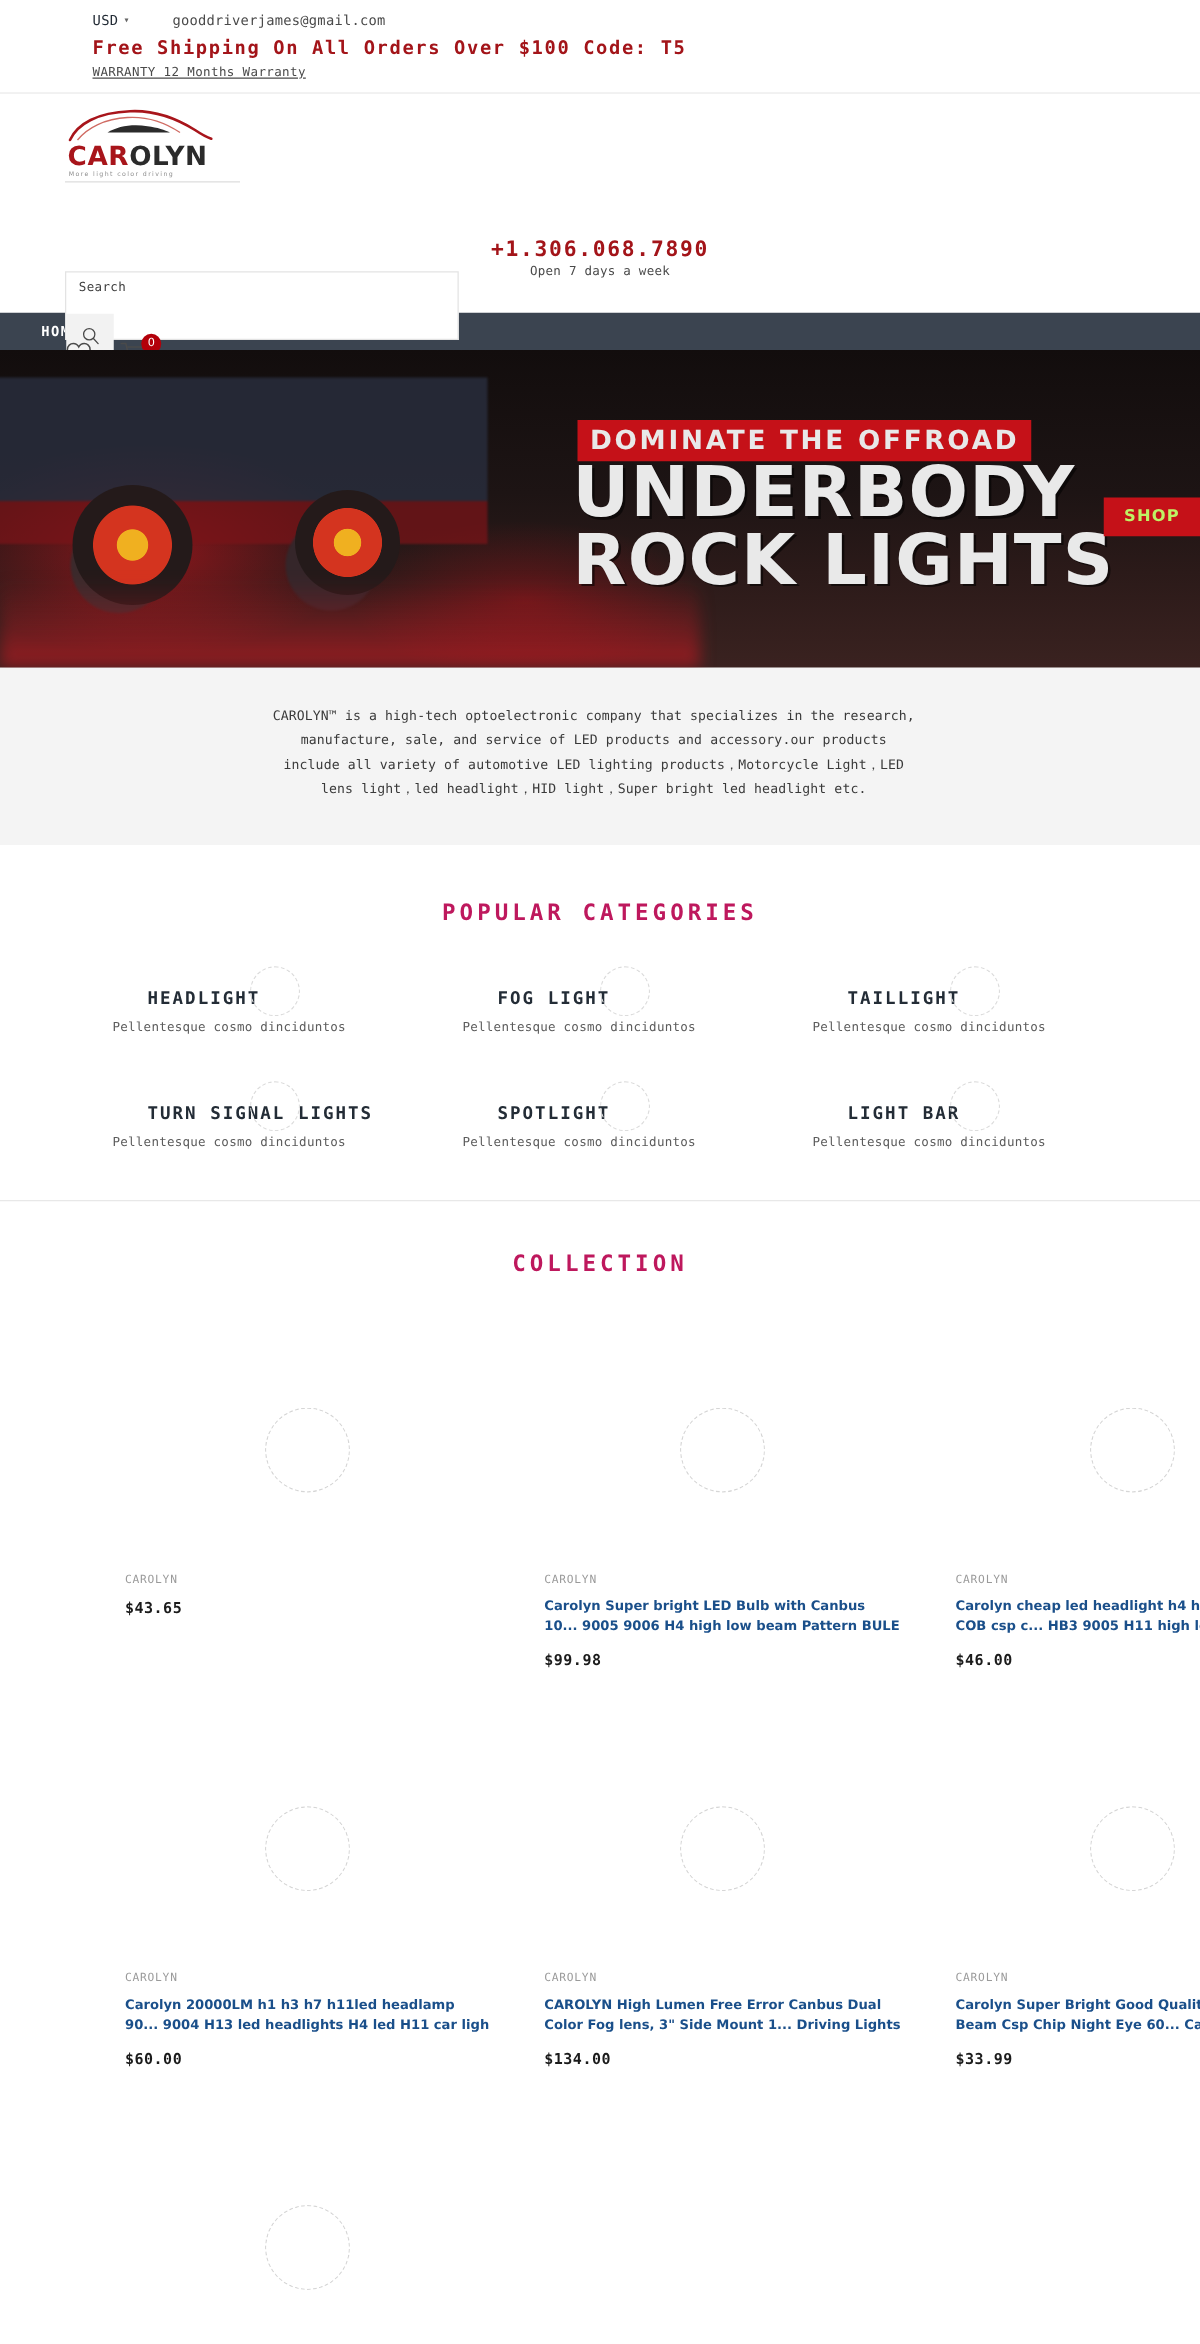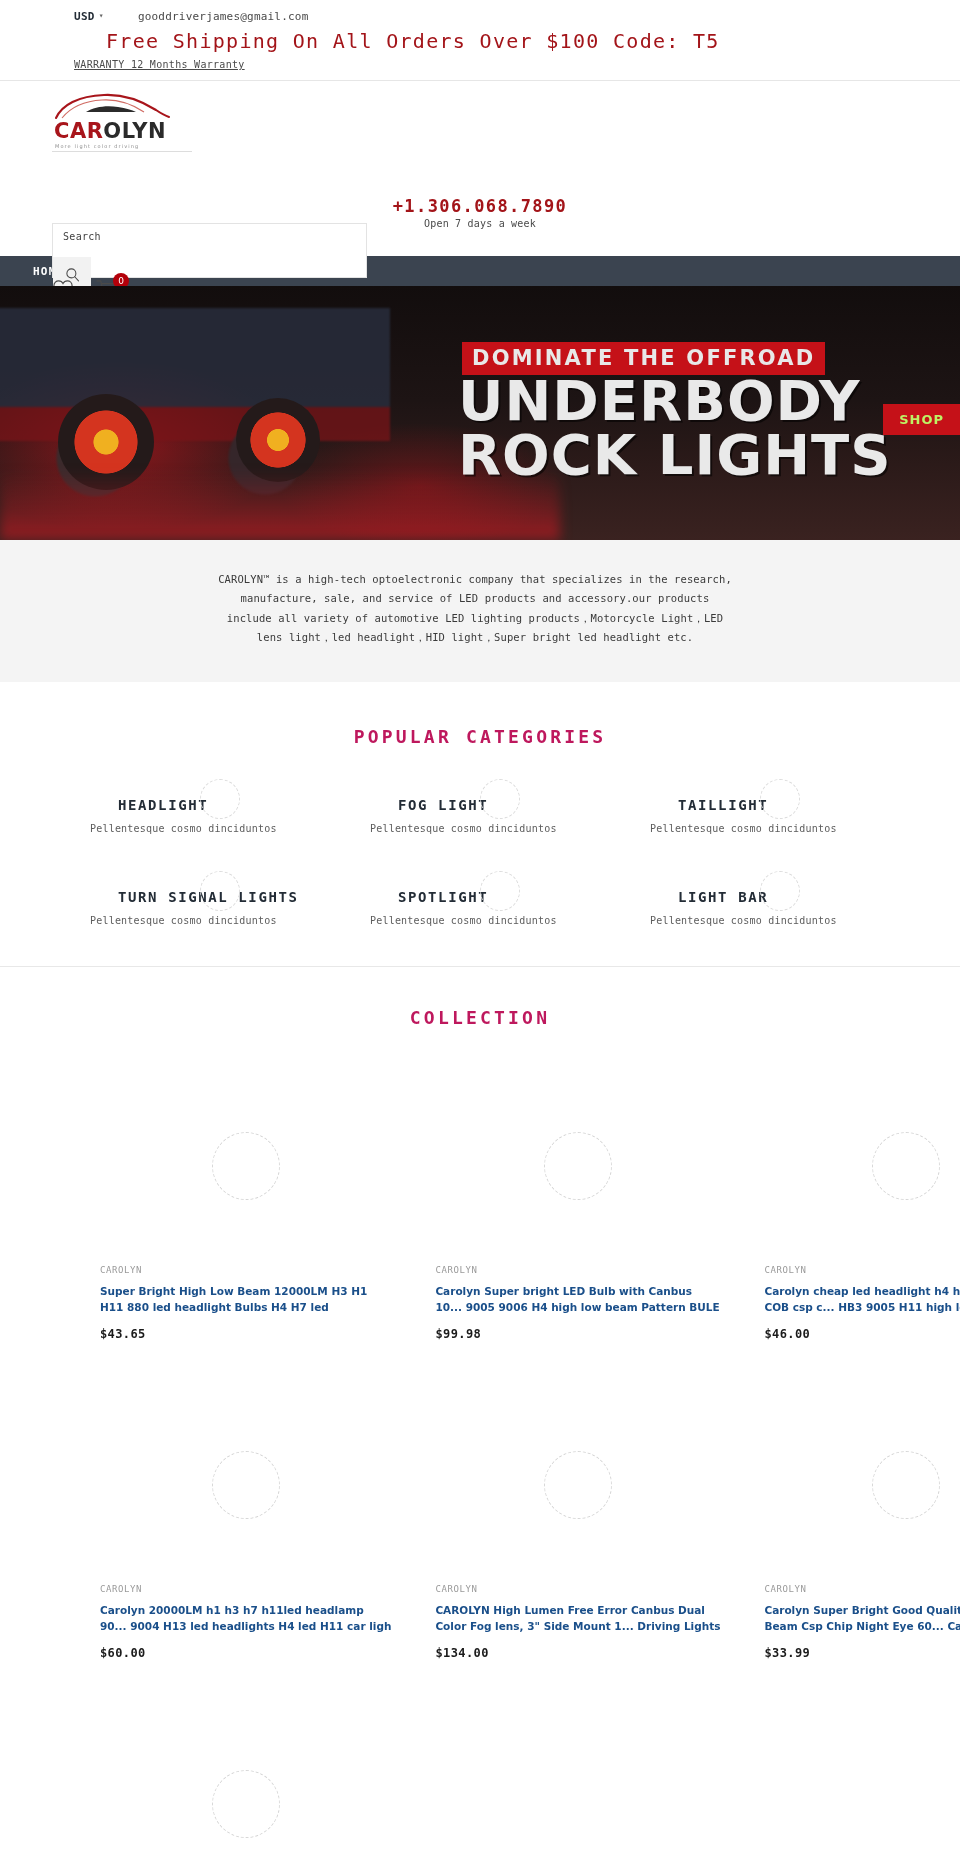--- a/index.html
+++ b/index.html
@@ -13,28 +13,28 @@
 
   
   .topbar {
     border-bottom: 1px solid #e6e6e6;
     padding: 8px 0 10px 0;
     background: #fff;
   }
   .topbar-inner { width: 880px; margin: 0 auto; padding-left: 34px; }
   .topline1 { display: flex; align-items: center; gap: 34px; height: 16px; }
   .currency {
-    font-size: 11px; font-weight: bold; letter-spacing: .3px;
+    font-size: 11px; font-weight: normal; letter-spacing: .3px;
     color: #232c36; display: flex; align-items: center; gap: 4px;
   }
   .chev { font-size: 8px; color: #666; position: relative; top: -1px; }
   .topmail { font-size: 11px; color: #4a4a4a; letter-spacing: .2px; }
   .promo {
-    font-size: 20px; font-weight: normal; color: #a31419;
-    letter-spacing: 1.3px; margin-top: 5px; margin-left: 32px;
+    font-size: 15px; font-weight: bold; color: #a31419;
+    letter-spacing: 1.3px; margin-top: 5px;
   }
   .warranty { font-size: 10px; color: #4a4a4a; letter-spacing: .3px; margin-top: 6px; text-decoration: underline; }
 
   
   .header { position: relative; height: 175px; background: #fff; }
   .logo-wrap { position: absolute; left: 52px; top: 10px; width: 160px; }
   .logo-car { display: block; }
   .logo-word { font-family: "DejaVu Sans", sans-serif; font-size: 21px; font-weight: bold; letter-spacing: .5px; line-height: 1; margin-top: -4px; padding-left: 2px;}
   .logo-c1 { color: #a8151b; }
   .logo-c2 { color: #2b2b2b; }
@@ -322,24 +322,20 @@
 
 <div class="collection">
   <div class="section-title">COLLECTION</div>
   <div class="prod-grid">
 
     <div>
       <div class="prod-img">
           <div class="prod-ph"></div>
         </div>
       <div class="prod-vendor">CAROLYN</div>
-      <div class="prod-title">
-        <span>Super Bright High Low Beam 12000LM H3 H1</span>
-        <span>H11 880 led headlight Bulbs H4 H7 led</span>
-      </div>
       <div class="prod-price">$43.65</div>
     </div>
 
     <div>
       <div class="prod-img">
           <div class="prod-ph"></div>
         </div>
       <div class="prod-vendor">CAROLYN</div>
       <div class="prod-title">
         <span>Carolyn Super bright LED Bulb with Canbus</span>

